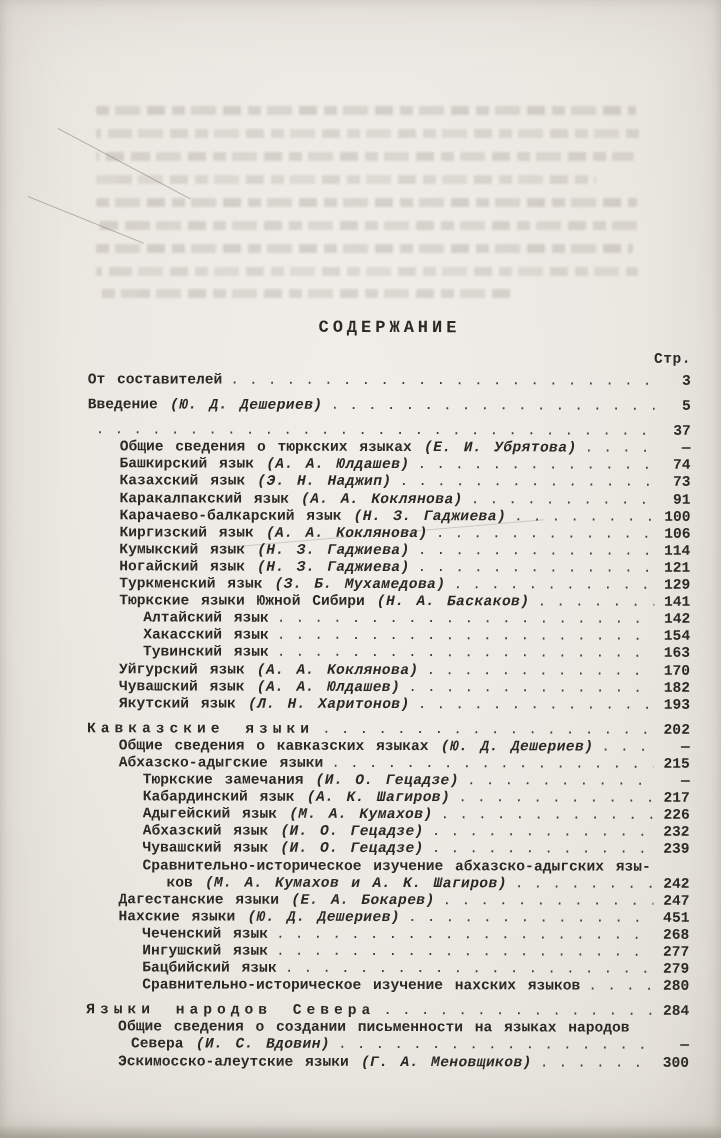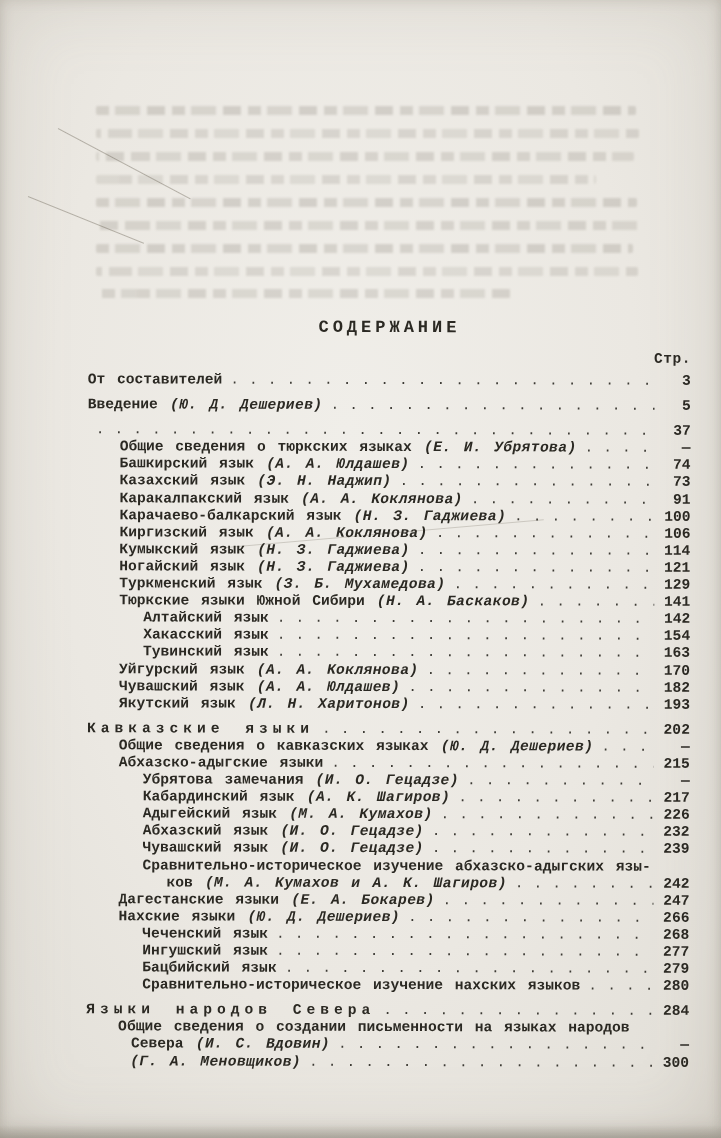--- a/index.html
+++ b/index.html
@@ -183,21 +183,21 @@
           <span class="a">&nbsp;(Ю. Д. Дешериев)</span>
     <span class="dots"></span>
     <span class="pg">—</span>
   </div>
         <div class="row ind1">
     <span class="t">Абхазско-адыгские языки</span>
     <span class="dots"></span>
     <span class="pg">215</span>
   </div>
         <div class="row ind2">
-    <span class="t">Убрятова замечания</span>
+    <span class="t">Тюркские замечания</span>
           <span class="a">&nbsp;(И. О. Гецадзе)</span>
     <span class="dots"></span>
     <span class="pg">—</span>
   </div>
         <div class="row ind2">
     <span class="t">Кабардинский язык</span>
           <span class="a">&nbsp;(А. К. Шагиров)</span>
     <span class="dots"></span>
     <span class="pg">217</span>
   </div>
@@ -233,21 +233,21 @@
         <div class="row ind1">
     <span class="t">Дагестанские языки</span>
           <span class="a">&nbsp;(Е. А. Бокарев)</span>
     <span class="dots"></span>
     <span class="pg">247</span>
   </div>
         <div class="row ind1">
     <span class="t">Нахские языки</span>
           <span class="a">&nbsp;(Ю. Д. Дешериев)</span>
     <span class="dots"></span>
-    <span class="pg">266</span>
+    <span class="pg">451</span>
   </div>
         <div class="row ind2">
     <span class="t">Чеченский язык</span>
     <span class="dots"></span>
     <span class="pg">268</span>
   </div>
         <div class="row ind2">
     <span class="t">Ингушский язык</span>
     <span class="dots"></span>
     <span class="pg">277</span>
@@ -272,20 +272,21 @@
     <span class="dots nodots"></span>
     <span class="pg"></span>
   </div>
         <div class="row ind1h">
     <span class="t">Севера</span>
           <span class="a">&nbsp;(И. С. Вдовин)</span>
     <span class="dots"></span>
     <span class="pg">—</span>
   </div>
         <div class="row ind1">
+    <span class="t">Эскимосско-алеутские языки</span>
           <span class="a">&nbsp;(Г. А. Меновщиков)</span>
     <span class="dots"></span>
     <span class="pg">300</span>
   </div>
       </div>
   </div>
 
 </div>
 
 </body></html>

